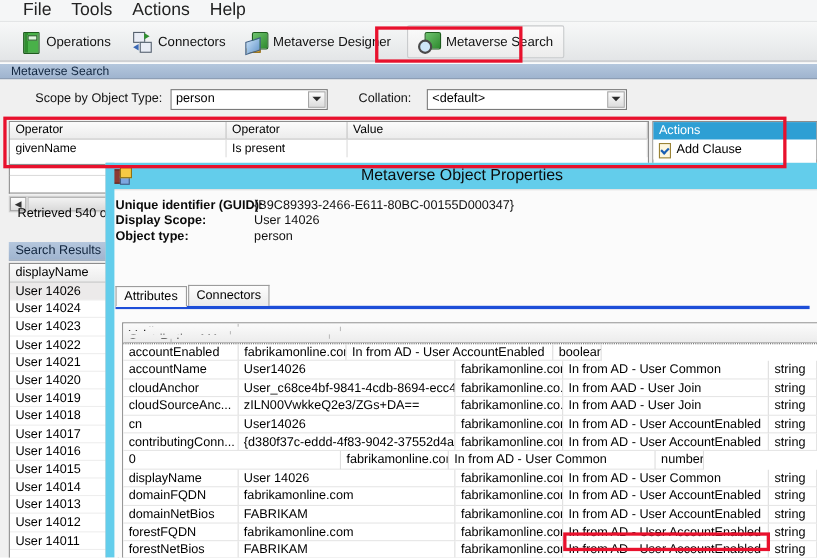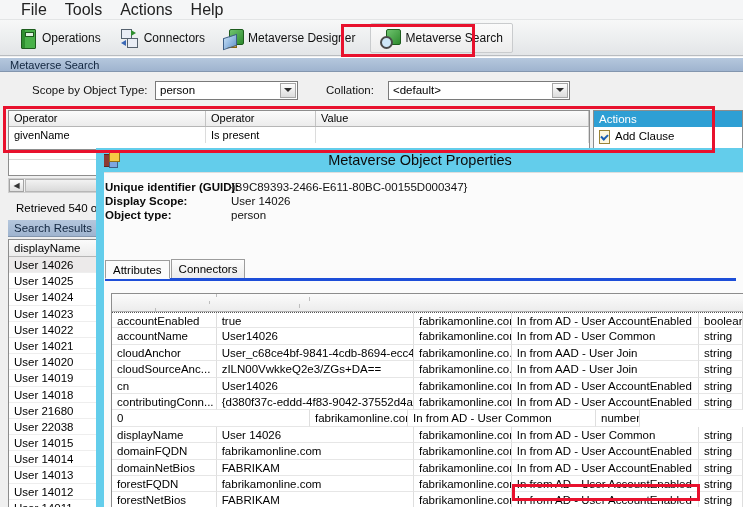--- a/index.html
+++ b/index.html
@@ -242,21 +242,21 @@
     border: 1px solid #a3a3a3;
     display:flex;align-items:center;justify-content:center;
     font-size:8px; color:#333;
   }
   .lp-hscroll .thumb {
     flex:1; height: 13px; margin-left: 1px;
     background: linear-gradient(to bottom,#f2f2f2,#dadada);
     border: 1px solid #b7b7b7;
   }
   .lp-retrieved {
-    position: absolute; left: 0; top: 48px; width: 100px; height: 16px;
+    position: absolute; left: 0; top: 34px; width: 100px; height: 16px;
     font-size: 11.5px; line-height: 16px; padding-left: 8px;
     white-space: nowrap; overflow: hidden;
   }
   .lp-srhead {
     position: absolute; left: 0; top: 68px; width: 100px; height: 17px;
     background: linear-gradient(to bottom,#b5c7dd,#9fb4cf);
     border-bottom: 1px solid #8396ae;
     font-size: 11.5px; line-height: 17px; padding-left: 6px;
     color: #10243d;
   }
@@ -460,30 +460,29 @@
     <div class="lp-hscroll">
       <div class="sbtn">◀</div>
       <div class="thumb"></div>
     </div>
     <div class="lp-retrieved">Retrieved 540 o</div>
     <div class="lp-srhead">Search Results</div>
     <div class="lp-grid">
       <div class="lp-gridhead">displayName</div>
       <div id="results-items">
           <div class="lp-item sel">User 14026</div>
-          <div class="lp-item">User 14025</div>
           <div class="lp-item">User 14024</div>
           <div class="lp-item">User 14023</div>
           <div class="lp-item">User 14022</div>
           <div class="lp-item">User 14021</div>
           <div class="lp-item">User 14020</div>
           <div class="lp-item">User 14019</div>
           <div class="lp-item">User 14018</div>
-          <div class="lp-item">User 21680</div>
-          <div class="lp-item">User 22038</div>
+          <div class="lp-item">User 14017</div>
+          <div class="lp-item">User 14016</div>
           <div class="lp-item">User 14015</div>
           <div class="lp-item">User 14014</div>
           <div class="lp-item">User 14013</div>
           <div class="lp-item">User 14012</div>
           <div class="lp-item">User 14011</div>
         </div>
     </div>
   </div>
 
   <div class="cyanstrip"></div>
@@ -521,21 +520,20 @@
         <div class="at-head">
           <div class="w-name">Attribute Name</div>
           <div class="w-val">Value</div>
           <div class="w-ma">Contributing MA</div>
           <div class="w-rule">Sync Rule</div>
           <div class="w-type">Type</div>
         </div>
         <div id="attr-rows">
             <div class="at-row first">
               <div class="w-name">accountEnabled</div>
-              <div class="w-val">true</div>
               <div class="w-ma">fabrikamonline.com</div>
               <div class="w-rule">In from AD - User AccountEnabled</div>
               <div class="w-type">boolean</div>
             </div>
             <div class="at-row">
               <div class="w-name">accountName</div>
               <div class="w-val">User14026</div>
               <div class="w-ma">fabrikamonline.com</div>
               <div class="w-rule">In from AD - User Common</div>
               <div class="w-type">string</div>

